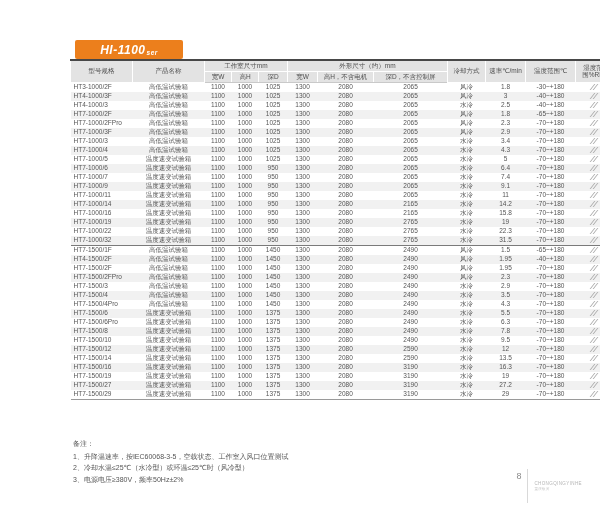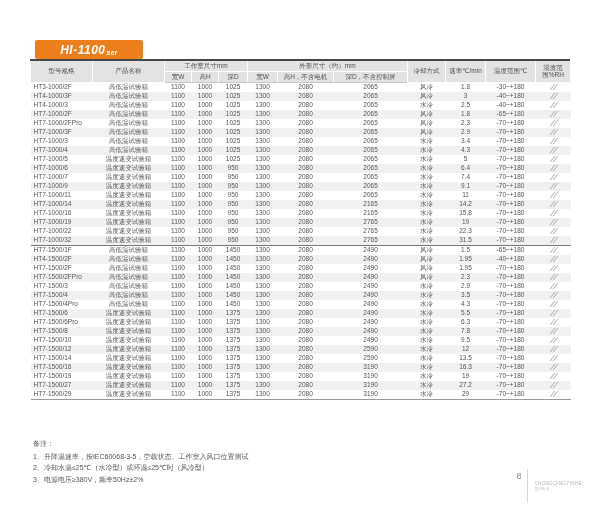--- a/index.html
+++ b/index.html
@@ -1,21 +1,21 @@
 <!DOCTYPE html>
 <html><head>
 <meta charset="utf-8">
 <style>
   html,body{margin:0;padding:0;}
   body{
     width:600px;height:511px;background:#ffffff;
     font-family:"Liberation Sans","DejaVu Sans",sans-serif;
     color:#4a4a4a;position:relative;overflow:hidden;
   }
-  .page{position:absolute;inset:0;background:#fff;}
+  .page{position:absolute;inset:0;background:#fff;margin-left:40px;}
 
   
   .badge{
     position:absolute;left:35px;top:40px;width:108px;height:19px;
     background:#ec7f1c;border-radius:2px;
     display:flex;align-items:center;justify-content:center;
     color:#fff;font-weight:bold;font-style:italic;
     font-size:12px;letter-spacing:.5px;z-index:2;
   }
   .badge .ser{font-size:6.5px;font-weight:bold;align-self:flex-end;margin:0 0 3px 1px;}

